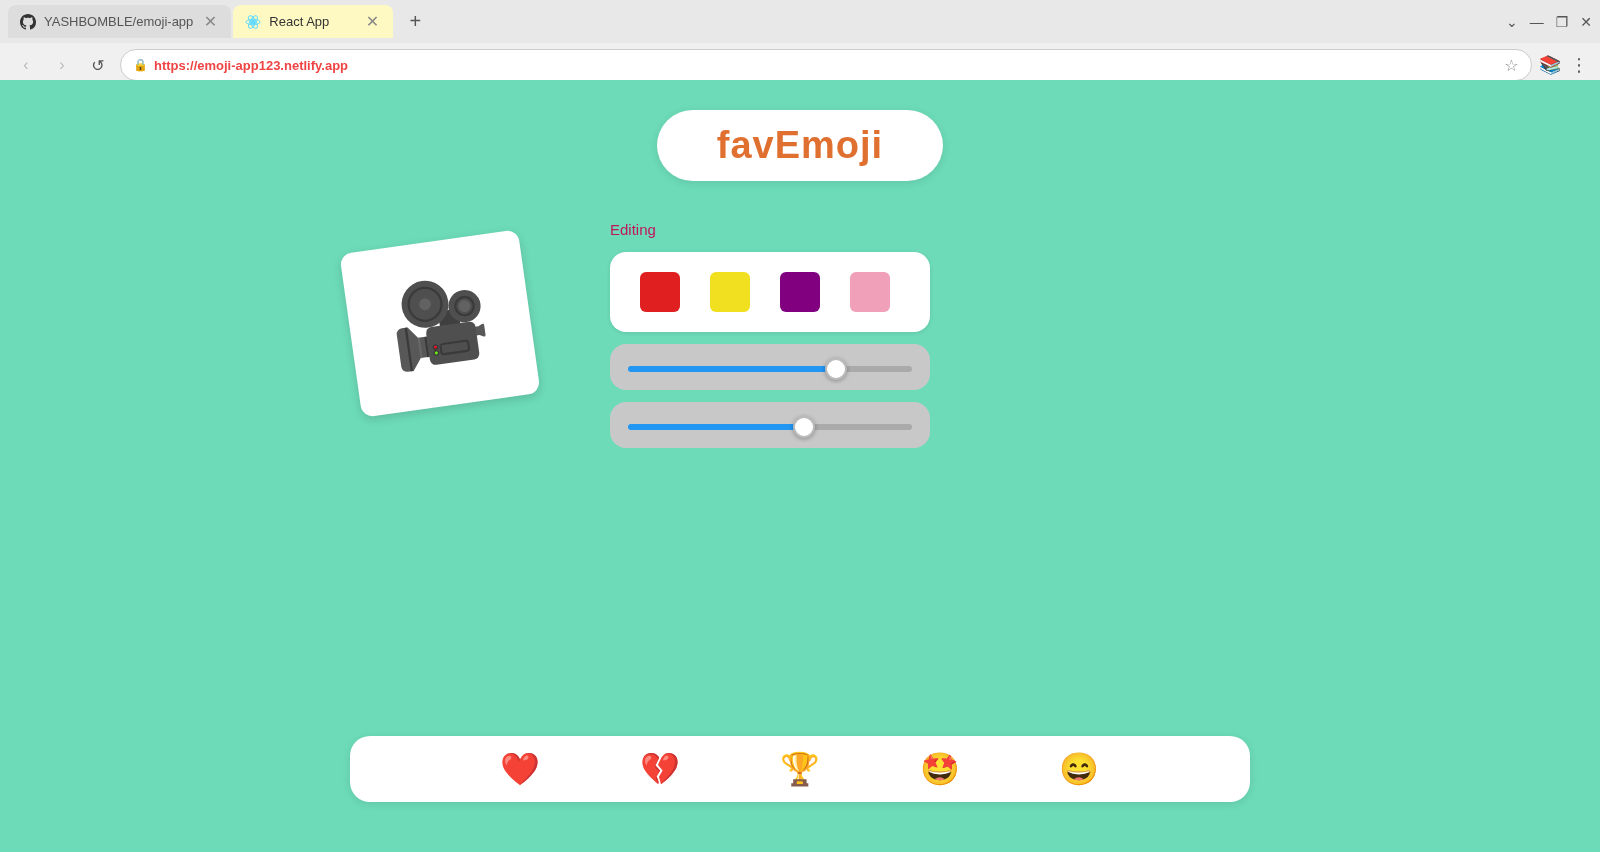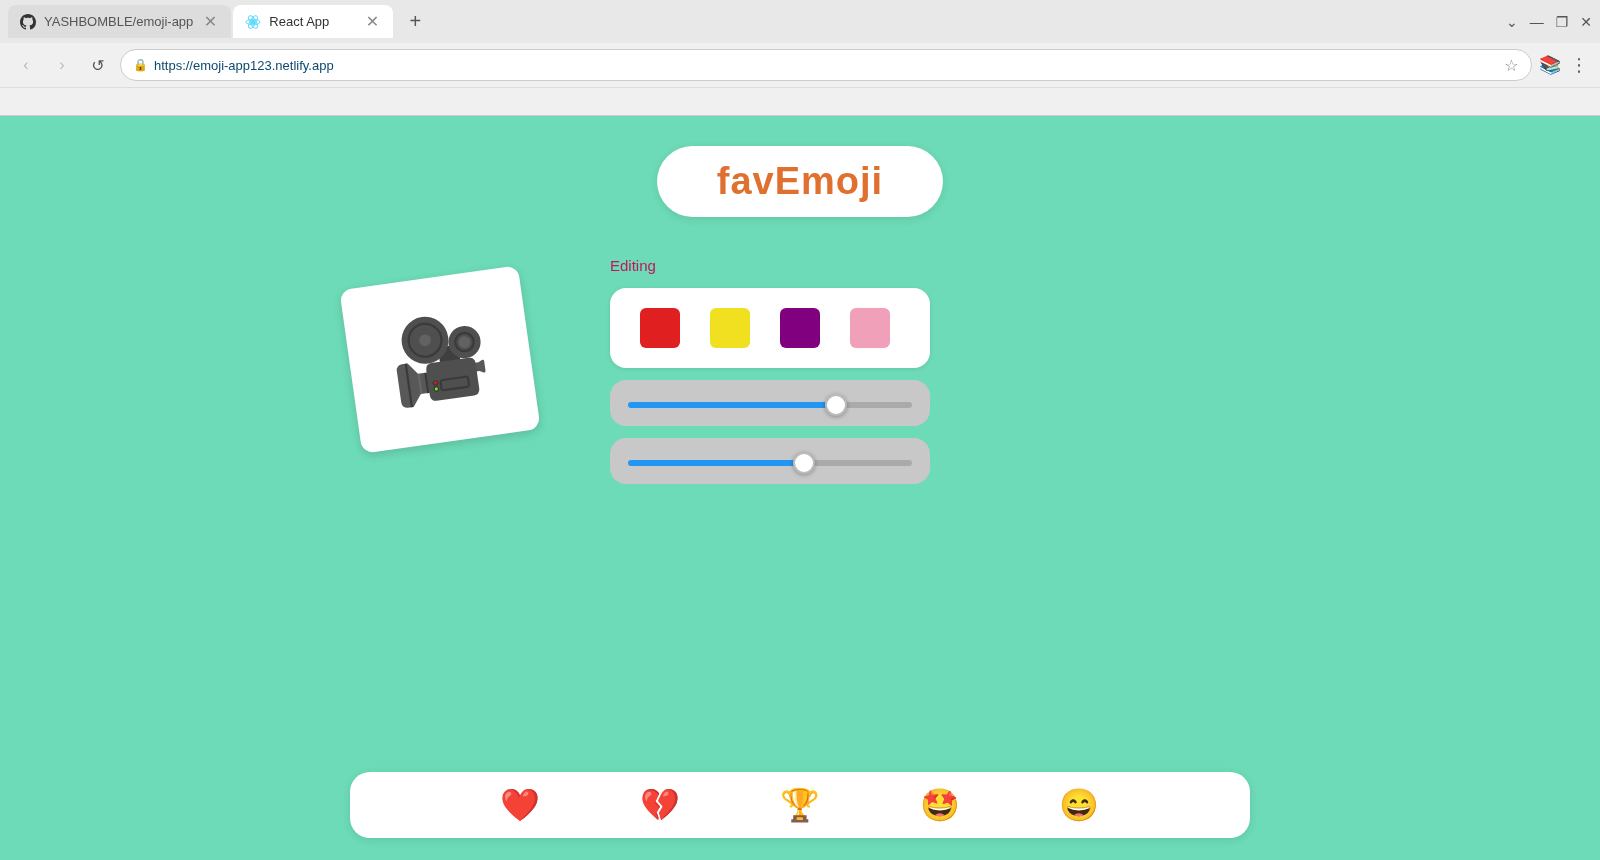--- a/index.html
+++ b/index.html
@@ -8,21 +8,21 @@
       font-family: Arial, sans-serif;
       background: #fff;
       width: 1600px;
       height: 860px;
       overflow: hidden;
     }
 
     
     .browser-chrome {
       background: #f0f0f0;
-      height: 116px;
+      height: 80px;
       border-bottom: 1px solid #ccc;
     }
 
     .tab-bar {
       display: flex;
       align-items: center;
       height: 43px;
       background: #e8e8e8;
       padding: 0 8px;
       gap: 2px;
@@ -41,21 +41,21 @@
       cursor: pointer;
       position: relative;
     }
 
     .tab.inactive {
       background: #ddd;
       color: #555;
     }
 
     .tab.active {
-      background: #ffffff;
+      background: #fef9c3;
       color: #333;
       font-weight: 500;
     }
 
     .tab-favicon {
       width: 16px;
       height: 16px;
       flex-shrink: 0;
     }
 
@@ -140,22 +140,23 @@
     .lock-icon {
       color: #777;
       font-size: 12px;
     }
 
     .address-bar {
       flex: 1;
       border: none;
       outline: none;
       font-size: 13px;
-      color: #0c4a6e;
+      color: #ef4444;
       background: transparent;
+      font-weight: bold;
     }
 
     .star-icon, .toolbar-right-icons {
       display: flex;
       align-items: center;
       gap: 8px;
       color: #555;
       font-size: 18px;
     }
 

